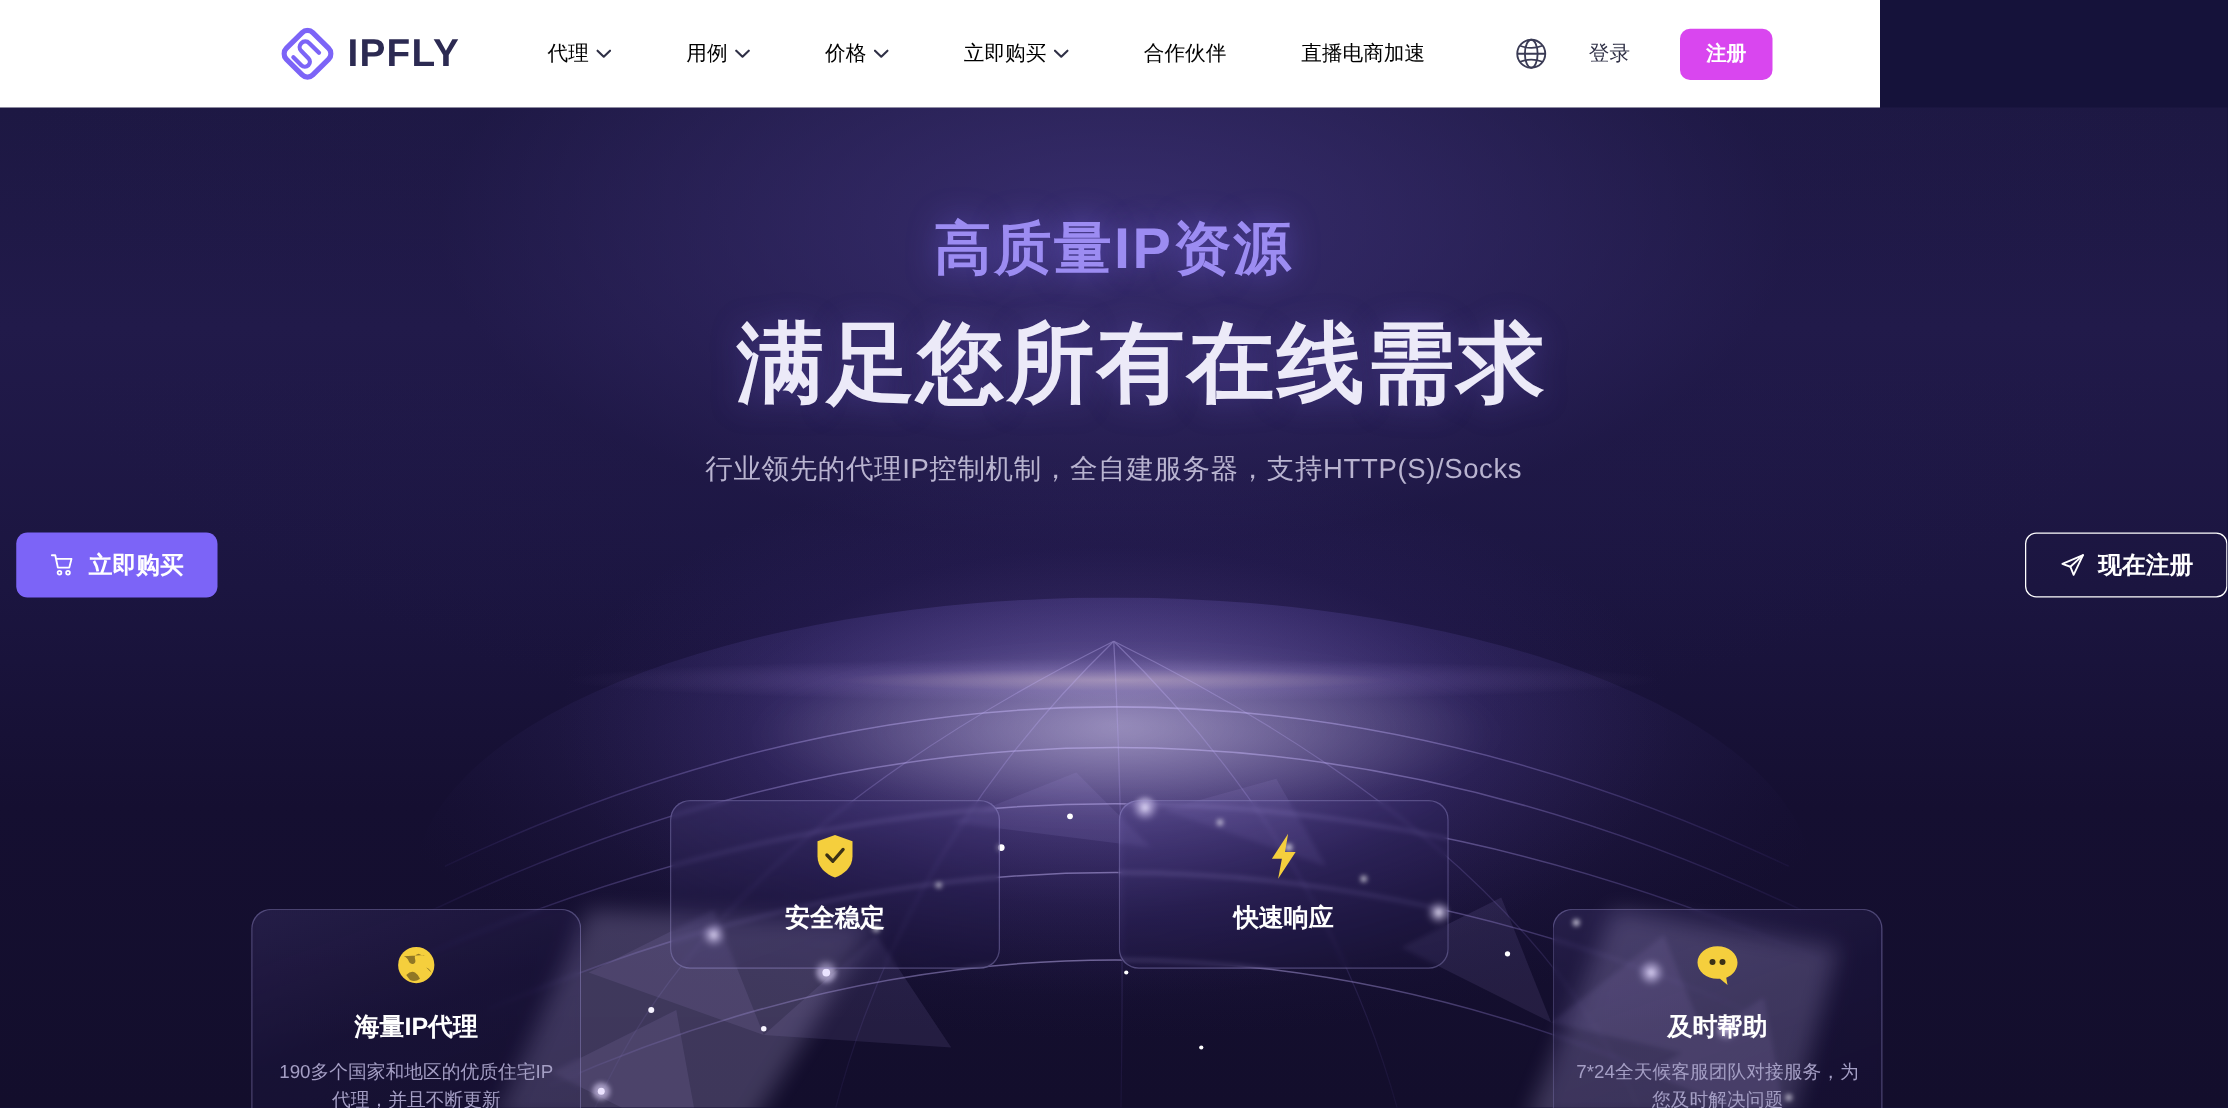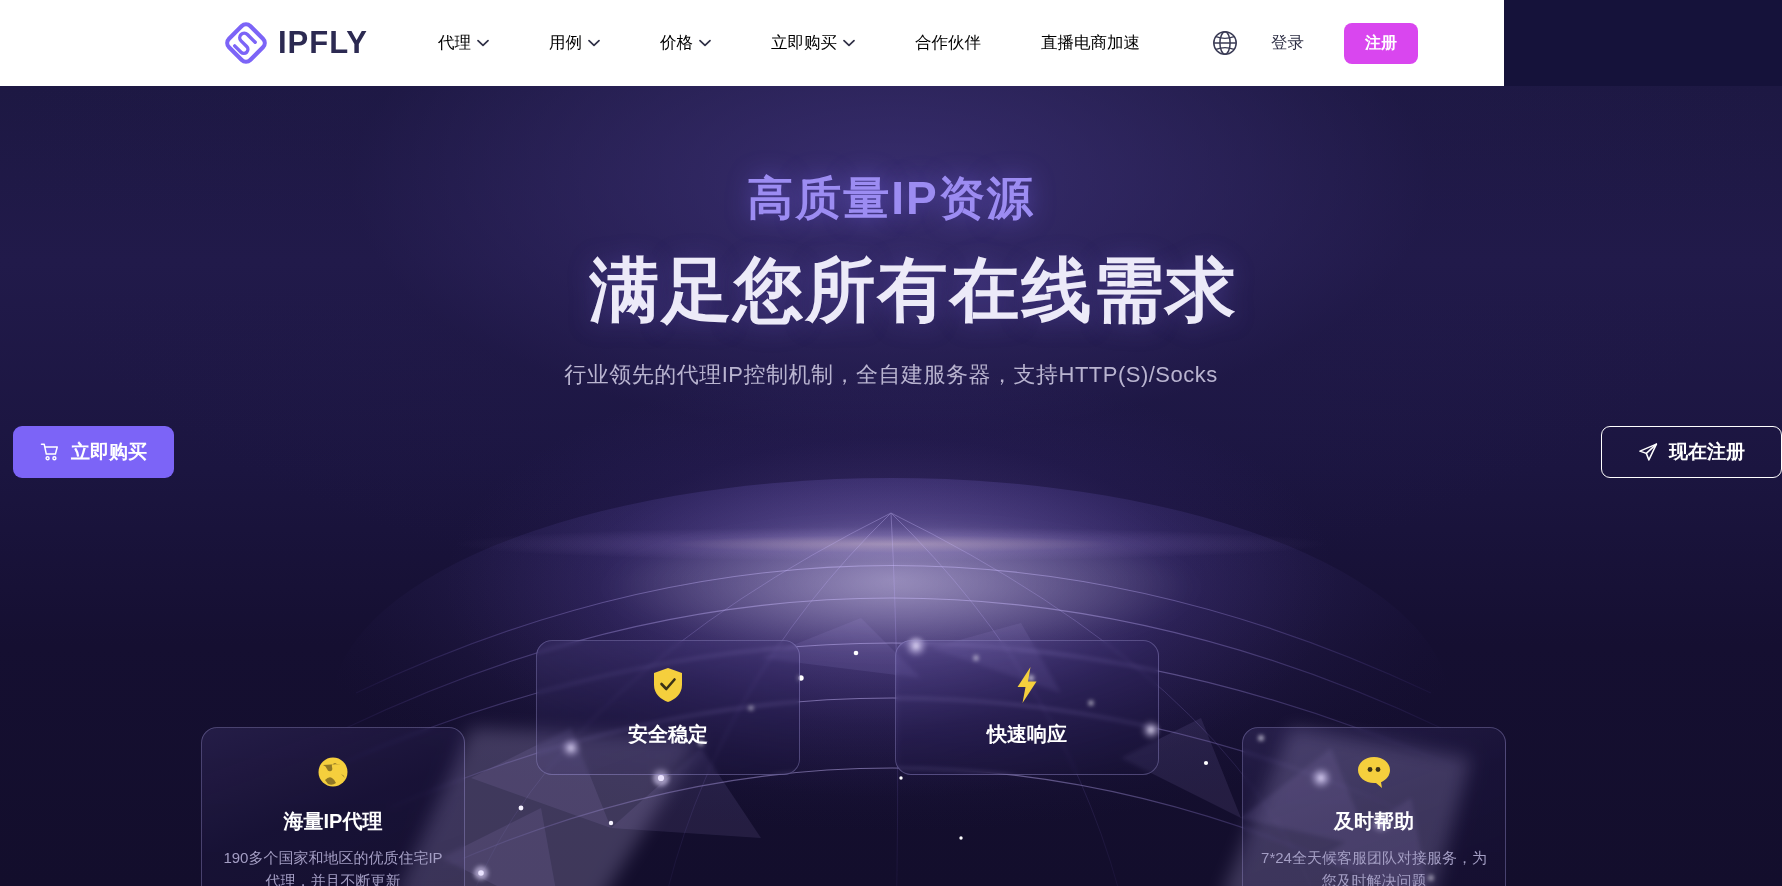--- a/index.html
+++ b/index.html
@@ -115,21 +115,21 @@
     font-family:"Liberation Sans", sans-serif;
     height:52px;
   }
   .btn-primary{
     background:#7c64f7; color:#ffffff; border:none;
     width:161px;
   }
   .btn-ghost{
     background:transparent; color:#ffffff;
     border:1.6px solid #ffffff;
-    width:181px;
+    width:162px;
   }
   .btn svg{ flex:0 0 auto; }
 
   
   .cards{
     position:absolute; left:0; top:0; width:1782px; height:886px;
     z-index:20; pointer-events:none;
   }
   .card{
     position:absolute;

